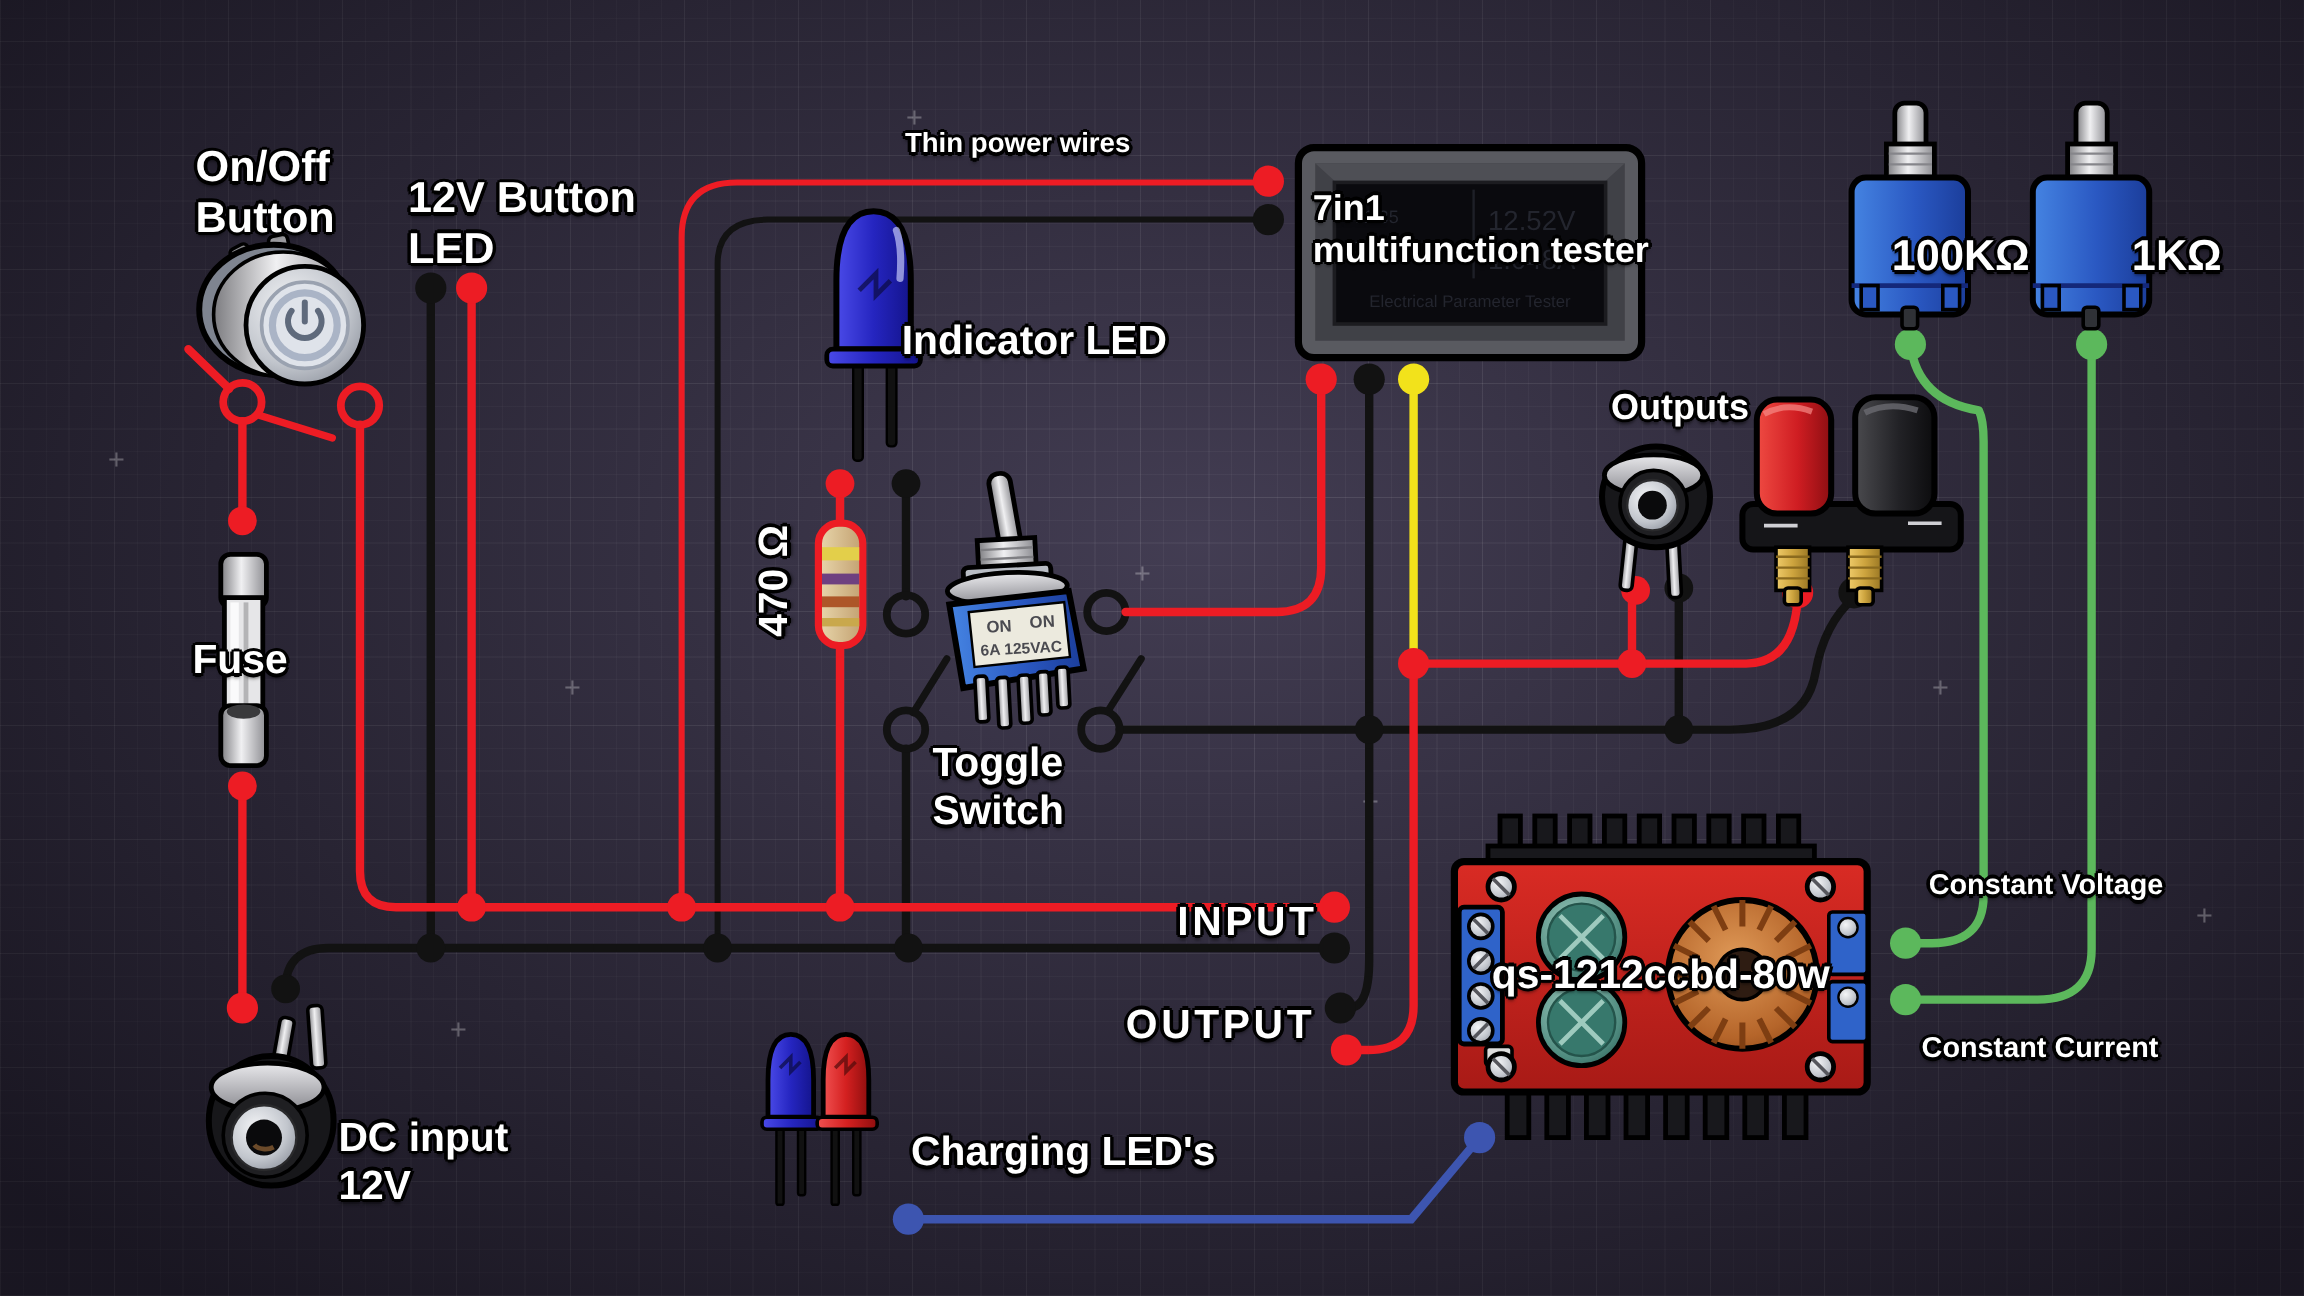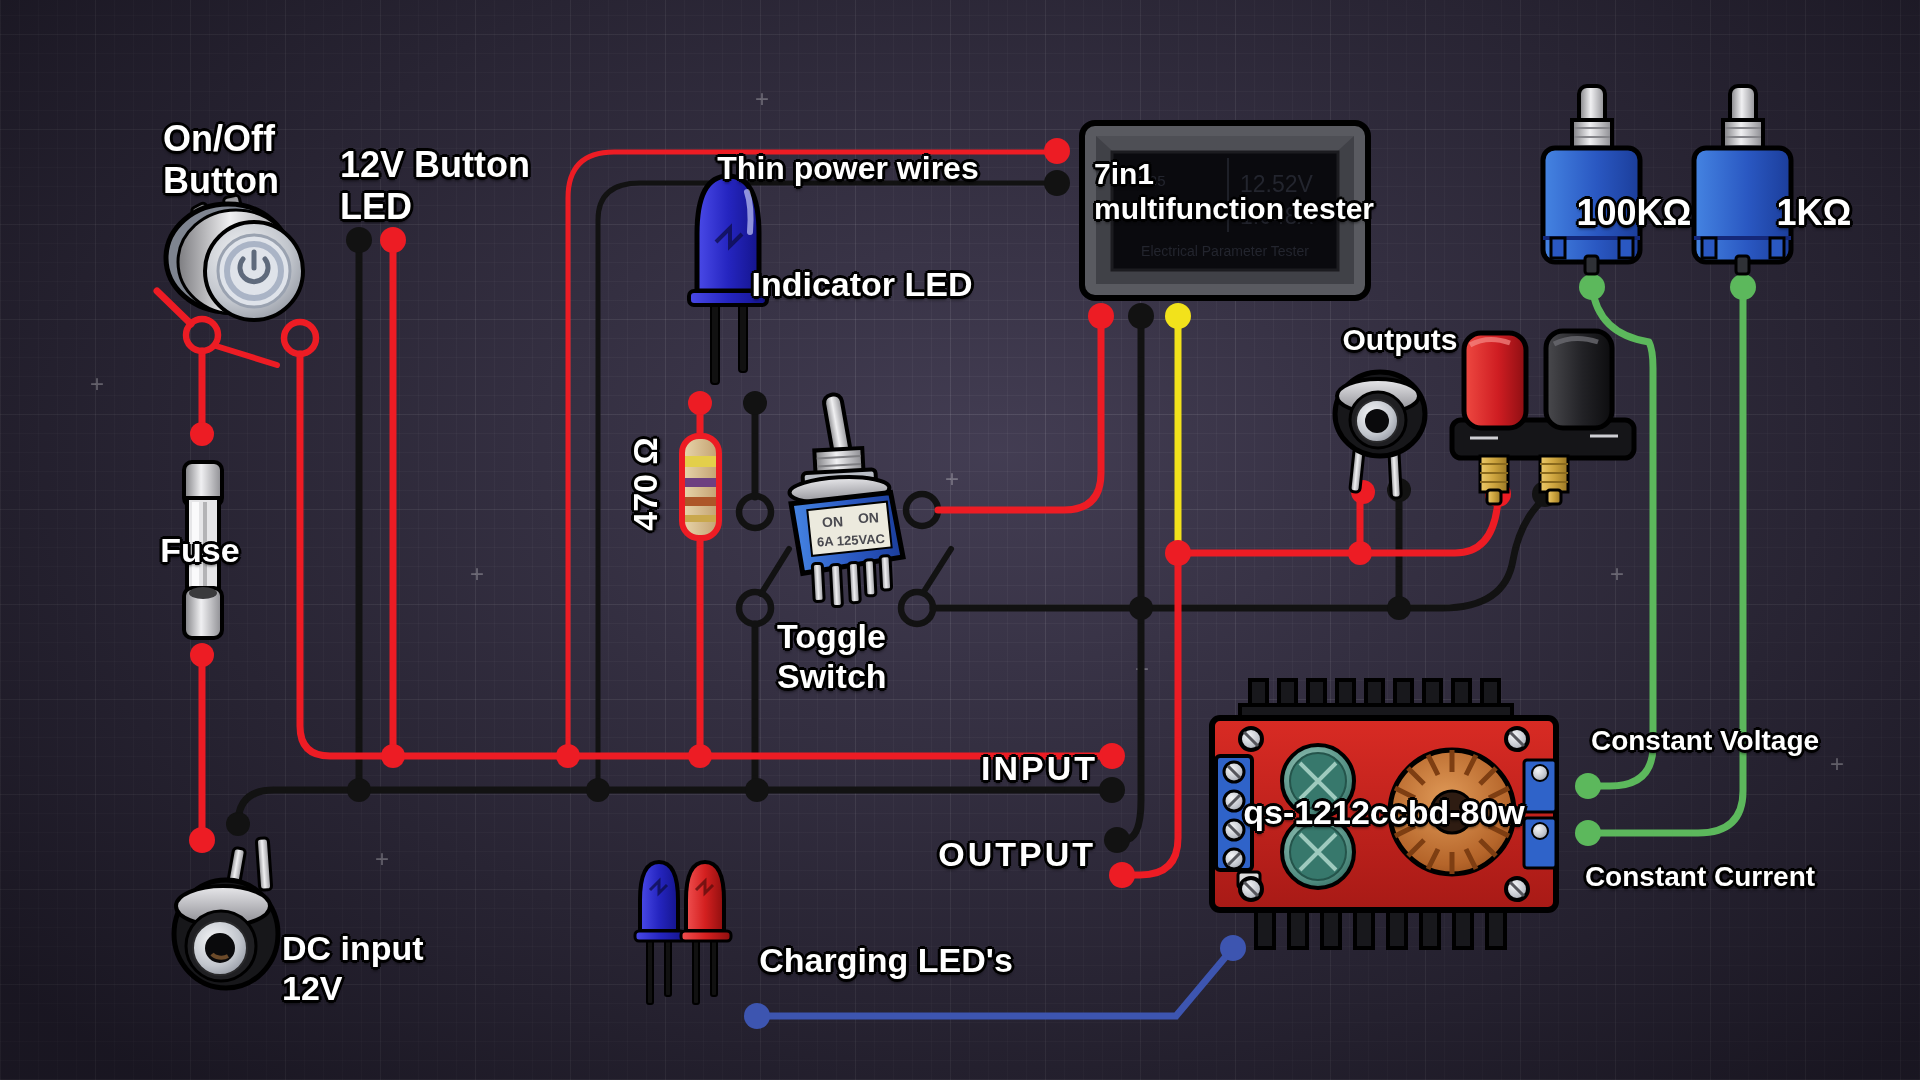--- a/index.html
+++ b/index.html
@@ -19,21 +19,21 @@
     position:absolute;color:#fff;font-weight:700;white-space:nowrap;line-height:1.18;
     text-shadow:
       -3px 0 0 #000, 3px 0 0 #000, 0 -3px 0 #000, 0 3px 0 #000,
       -2px -2px 0 #000, 2px -2px 0 #000, -2px 2px 0 #000, 2px 2px 0 #000,
       0 4px 3px rgba(0,0,0,.55);
   }
   .lbl span{display:block;}
   .c{transform:translateX(-50%);}
   .r{transform:translateX(-100%);}
   .f36{font-size:36px;} .f34{font-size:34px;} .f30{font-size:30px;}
-  .f29{font-size:34px;} .f28{font-size:28px;} .f27{font-size:32px;margin-top:44px;}
+  .f29{font-size:34px;} .f28{font-size:24px;} .f27{font-size:23px;}
   .sp{letter-spacing:3px;}
   .rot{transform:translate(-50%,-50%) rotate(-90deg);}
   .plus{position:absolute;color:rgba(255,255,255,.28);font-size:24px;font-weight:400;}
 </style>
 </head>
 <body>
 
 <div class="stage">
 
   <span class="plus" style="left:470px;top:560px;">+</span>

